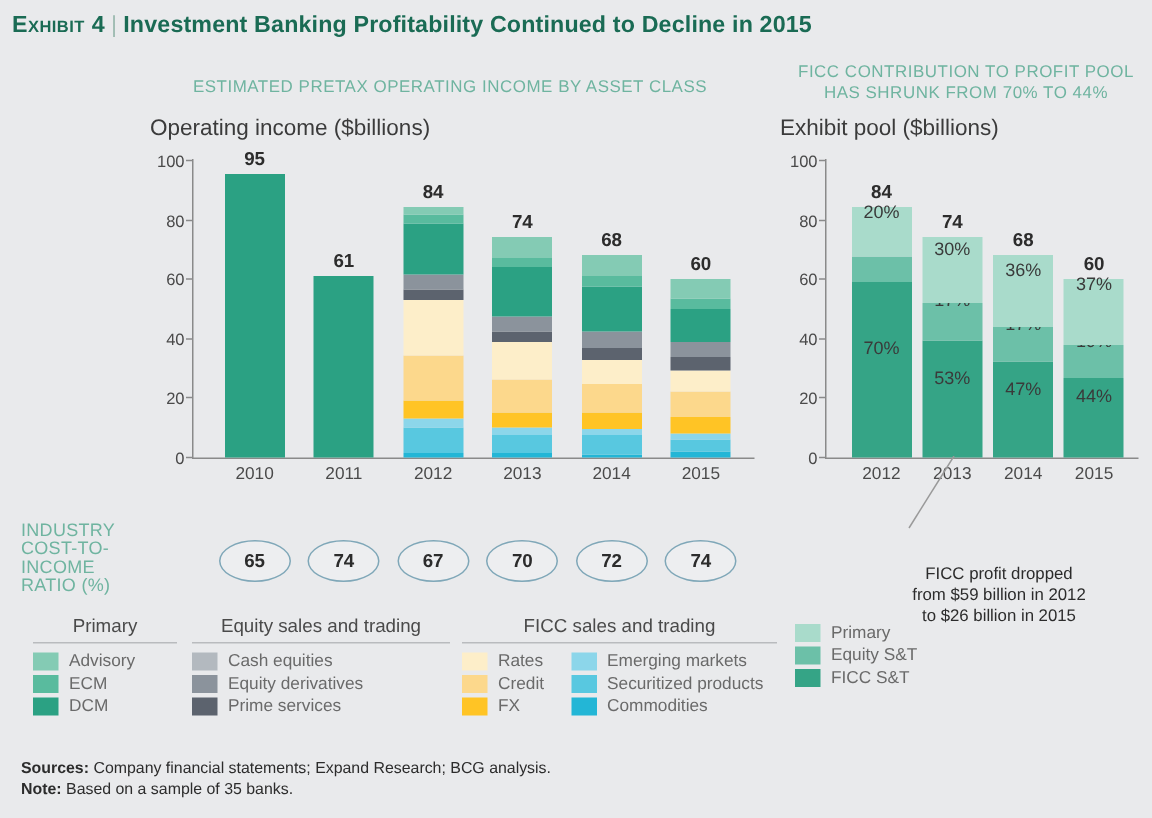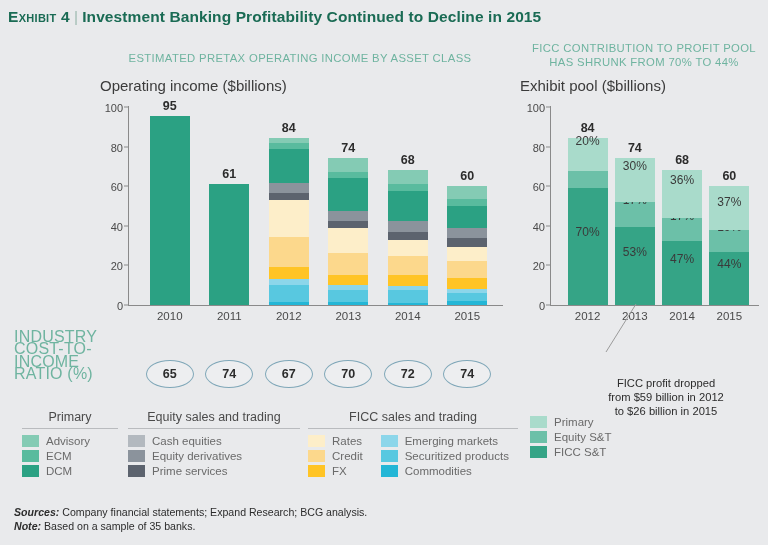--- a/index.html
+++ b/index.html
@@ -62,22 +62,22 @@
     position: absolute; left: 0; right: 0; text-align: center;
     font-size: 12px; color: #3a3a3a; transform: translateY(-50%);
   }
   .xlab {
     position: absolute; top: 100%; margin-top: 5px; left: -14px; right: -14px;
     text-align: center; font-size: 11.5px; color: #4a4a4a;
   }
 
   
   .ratio-label {
-    position: absolute; left: 14px; top: 331px; width: 84px;
-    color: #6fb4a0; font-size: 16px; line-height: 12.4px; letter-spacing: .2px;
+    position: absolute; left: 14px; top: 347px; width: 84px;
+    color: #6fb4a0; font-size: 12px; line-height: 12.4px; letter-spacing: .2px;
   }
   .ratio-oval {
     position: absolute; width: 48px; height: 28px; border: 1.3px solid #7fa7b8;
     border-radius: 50%; background: #edeef0;
     display: flex; align-items: center; justify-content: center;
     font-size: 12.5px; color: #2c2c2c; font-weight: bold;
   }
 
   
   .annot {
@@ -99,21 +99,21 @@
   .legend-text { font-size: 11.5px; color: #6a6a6a; white-space: nowrap; }
 
   #lg-primary { left: 22px; width: 96px; }
   #lg-equity  { left: 128px; width: 172px; }
   #lg-ficc    { left: 308px; width: 210px; }
   #lg-contrib { left: 530px; width: 200px; }
   #lg-ficc .legend-cols { gap: 18px; }
 
   
   .footer { position: absolute; left: 14px; top: 506px; font-size: 10.6px; color: #2c2c2c; line-height: 13.6px; }
-  .footer b { font-weight: bold; font-style: italic; }
+  .footer b { font-weight: bold; }
 </style>
 </head>
 <body>
 
 <div id="root">
 
   <div class="title-bar">
     <div class="title-text">
       <span class="ex">Exhibit 4</span><span class="title-sep">|</span><span>Investment Banking Profitability Continued to Decline in 2015</span>
     </div>
@@ -281,21 +281,21 @@
           <div class="bar-total" style="bottom: 137.64px;">68</div>
           <div class="xlab">2014</div>
         </div>
         <div class="bar-slot" style="left: 159.375px; width: 40px; height: 200px;">
           <div class="bar" style="height: 118.8px;">
             <div class="seg" style="background: rgb(53, 164, 134); bottom: 0px; height: 52.272px;"></div>
             <div class="seg-label" style="bottom: 26.136px;">44%</div>
             <div class="seg" style="background: rgb(108, 192, 168); bottom: 52.272px; height: 22.572px;"></div>
             <div class="seg-label" style="bottom: 63.558px;">19%</div>
             <div class="seg" style="background: rgb(169, 219, 203); bottom: 74.844px; height: 43.956px;"></div>
-            <div class="seg-label" style="bottom: 89px;">37%</div>
+            <div class="seg-label" style="bottom: 102px;">37%</div>
           </div>
           <div class="bar-total" style="bottom: 121.8px;">60</div>
           <div class="xlab">2015</div>
         </div>
       </div>
   </div>
 
   <svg class="annot-line" width="40" height="52">
     <line x1="36" y1="0" x2="6" y2="48" stroke="#9a9a9a" stroke-width="1"></line>
   </svg>

